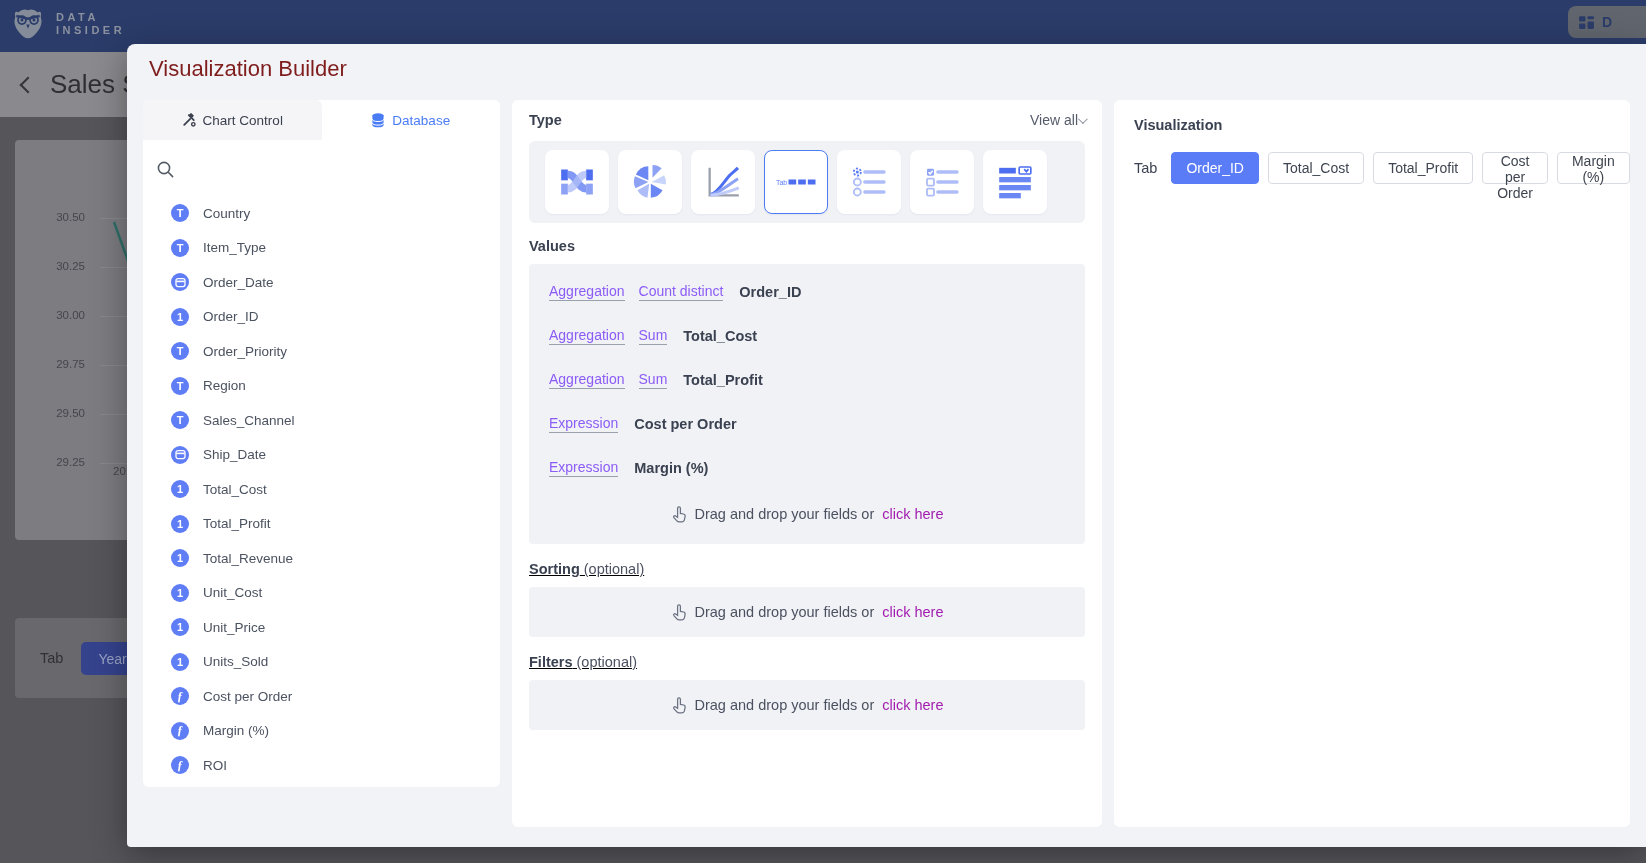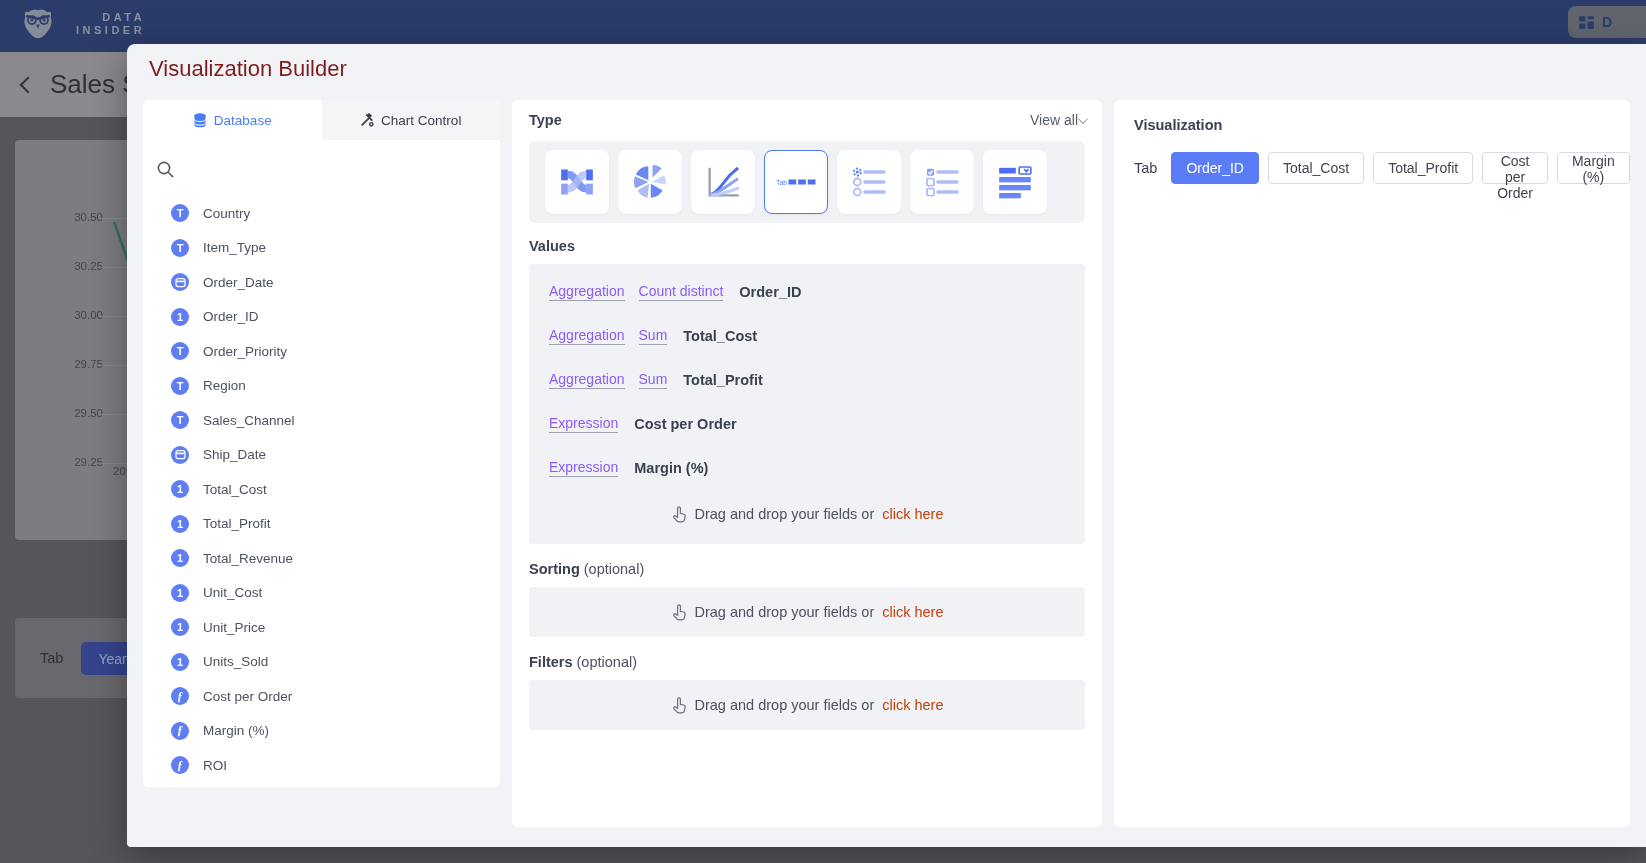--- a/index.html
+++ b/index.html
@@ -1,36 +1,36 @@
 <!DOCTYPE html>
 <html><head>
 <meta charset="utf-8">
 <style>
   * { margin:0; padding:0; box-sizing:border-box; }
   html,body { width:1646px; height:863px; overflow:hidden; background:#4f4f54;
     font-family:"Liberation Sans", sans-serif; }
 
   
   .navbar { position:absolute; left:0; top:0; width:1646px; height:52px; background:#2b3c6a; z-index:2; }
-  .brand { position:absolute; left:20px; top:8px; display:flex; align-items:center; gap:20px;text-align:right; }
+  .brand { position:absolute; left:10px; top:8px; display:flex; align-items:center; gap:10px; }
   .brand-text { color:#8b919e; font-size:11px; font-weight:bold; letter-spacing:3.5px; line-height:13px; }
   .nav-right-btn { position:absolute; right:-42px; top:6px; height:32px; width:120px; background:#61656d;
     border-radius:8px; border:none; display:flex; align-items:center; gap:7px; padding:0 10px; cursor:pointer; }
   .nav-right-btn .lbl { color:#2b3c6a; font-size:14px; font-weight:bold; }
 
   
   .bgpage { position:absolute; inset:0; z-index:1; background:#55555a; }
   .bg-header { position:absolute; left:0; top:52px; width:100%; height:65px; background:#8a8a8e;
     display:flex; align-items:center; }
   .bg-back { width:12px; height:12px; border-left:2.5px solid #35353a; border-bottom:2.5px solid #35353a;
     transform:rotate(45deg); margin-left:22px; cursor:pointer; }
   .bg-title { font-size:26px; color:#2f2f33; margin-left:16px; white-space:nowrap; }
   .bg-card { position:absolute; left:15px; top:140px; width:620px; height:400px; background:#7c7c81; border-radius:4px; overflow:hidden; }
   .bg-tickrow { position:absolute; left:0; width:100%; height:14px; }
-  .bg-ticklabel { position:absolute; right:550px; left:18px; text-align:right; width:70px; font-size:11.5px; color:#45454b; top:0; }
+  .bg-ticklabel { position:absolute; right:550px; left:0; text-align:right; width:70px; font-size:11.5px; color:#45454b; top:0; }
   .bg-gridline { position:absolute; left:85px; right:10px; top:7px; border-top:1px solid #87878c; }
   .bg-xtick { position:absolute; left:98px; top:325px; font-size:11.5px; color:#45454b; }
   .bg-line { position:absolute; left:0; top:0; }
   .bg-toolbar { position:absolute; left:15px; top:618px; width:620px; height:80px; background:#69696d; border-radius:4px;
     display:flex; align-items:center; padding-left:25px; gap:14px; }
   .bg-toolbar-label { font-size:14.5px; color:#303035; margin-right:4px; }
   .bg-tbtn { height:33px; padding:8px 16px; border-radius:5px; font-size:14px; border:1px solid transparent; cursor:pointer; }
   .bg-tbtn.sel { background:#35438d; color:#99a2c6; }
   .bg-tbtn.unsel { background:#7d7d82; color:#313136; border-color:#6e6e73; }
 
@@ -70,22 +70,22 @@
     display:flex; gap:9px; align-items:center; }
   .tile { width:64px; height:64px; background:#fff; border-radius:8px; display:flex; align-items:center;
     justify-content:center; cursor:pointer; box-shadow:0 1px 2px rgba(40,50,80,.06); border:1.5px solid transparent; }
   .tile.selected { border-color:#4c7bf4; }
   .vbox { margin-top:10px; background:#f1f2f6; border-radius:4px; padding:6px 20px; }
   .vrow { height:44px; display:flex; align-items:center; gap:14px; }
   .tok { font-size:14px; color:#8b5cf6; border-bottom:1px solid #9aa0ac; padding-bottom:1px; cursor:pointer; }
   .vfield { font-size:14.5px; font-weight:bold; color:#3a4150; margin-left:2px; }
   .drop-hint { height:48px; display:flex; align-items:center; justify-content:center; gap:8px;
     font-size:14.5px; color:#4b5160; }
-  .drop-hint a { color:#c2410c; text-decoration:none; cursor:pointer; }
-  .mt17 { margin-top:17px; }
+  .drop-hint a { color:#a21caf; text-decoration:none; cursor:pointer; }
+  .mt17 { margin-top:17px;text-decoration:underline; }
   .dropbox { margin-top:10px; background:#f1f2f6; border-radius:4px; height:50px; }
   .dropbox .drop-hint { height:50px; }
 
   
   .right-card { flex:1; padding:16px 20px; overflow:hidden; }
   .viz-row { margin-top:18px; display:flex; align-items:center; gap:10px; }
   .viz-tab-label { font-size:14.5px; color:#3a4150; margin-right:4px; }
   .viz-tab { height:32px; padding:0 14px; border-radius:4px; font-size:14px; cursor:pointer;
     border:1px solid #d8dae2; background:#fff; color:#3f4550; font-family:"Liberation Sans",sans-serif; }
   .viz-tab.selected { background:#5b7cf7; border-color:#5b7cf7; color:#fff; }
@@ -168,37 +168,37 @@
   </button>
 </div>
 
 <div class="modal">
   <div class="modal-title">Visualization Builder</div>
 
   <div class="modal-body">
 
     <div class="card left-card">
       <div class="lp-tabs">
+        <div class="lp-tab inactive">
+          <svg width="14" height="14" viewBox="0 0 14 14">
+            <path d="M2.2 11.8 L8.2 5.8" stroke="#3b414e" stroke-width="1.8" stroke-linecap="round"></path>
+            <path d="M6.8 2.2 L11.8 7.2" stroke="#3b414e" stroke-width="1.8" stroke-linecap="round"></path>
+            <rect x="7.2" y="0.8" width="4.2" height="3.4" rx="0.6" transform="rotate(45 9.3 2.5)" fill="#3b414e"></rect>
+            <circle cx="11.3" cy="11.3" r="1.7" fill="none" stroke="#3b414e" stroke-width="1.4"></circle>
+          </svg>
+          <span>Chart Control</span>
+        </div>
         <div class="lp-tab active">
           <svg width="14" height="15" viewBox="0 0 14 15">
             <ellipse cx="7" cy="2.6" rx="5.6" ry="2.3" fill="#4a7cf5"></ellipse>
             <path d="M1.4 2.6 v9.4 q0 2.3 5.6 2.3 q5.6 0 5.6 -2.3 v-9.4 Z" fill="#4a7cf5"></path>
             <path d="M1.4 6.2 q0 2.3 5.6 2.3 q5.6 0 5.6 -2.3" fill="none" stroke="#fff" stroke-width="1"></path>
             <path d="M1.4 9.8 q0 2.3 5.6 2.3 q5.6 0 5.6 -2.3" fill="none" stroke="#fff" stroke-width="1"></path>
           </svg>
           <span>Database</span>
-        </div>
-        <div class="lp-tab inactive">
-          <svg width="14" height="14" viewBox="0 0 14 14">
-            <path d="M2.2 11.8 L8.2 5.8" stroke="#3b414e" stroke-width="1.8" stroke-linecap="round"></path>
-            <path d="M6.8 2.2 L11.8 7.2" stroke="#3b414e" stroke-width="1.8" stroke-linecap="round"></path>
-            <rect x="7.2" y="0.8" width="4.2" height="3.4" rx="0.6" transform="rotate(45 9.3 2.5)" fill="#3b414e"></rect>
-            <circle cx="11.3" cy="11.3" r="1.7" fill="none" stroke="#3b414e" stroke-width="1.4"></circle>
-          </svg>
-          <span>Chart Control</span>
         </div>
       </div>
       <div class="lp-search">
         <span class="magnifier">
           <svg width="19" height="19" viewBox="0 0 19 19">
             <circle cx="8" cy="8" r="5.6" fill="none" stroke="#555c66" stroke-width="1.6"></circle>
             <line x1="12.3" y1="12.3" x2="16.6" y2="16.6" stroke="#555c66" stroke-width="1.6" stroke-linecap="round"></line>
           </svg>
         </span>
       </div>

